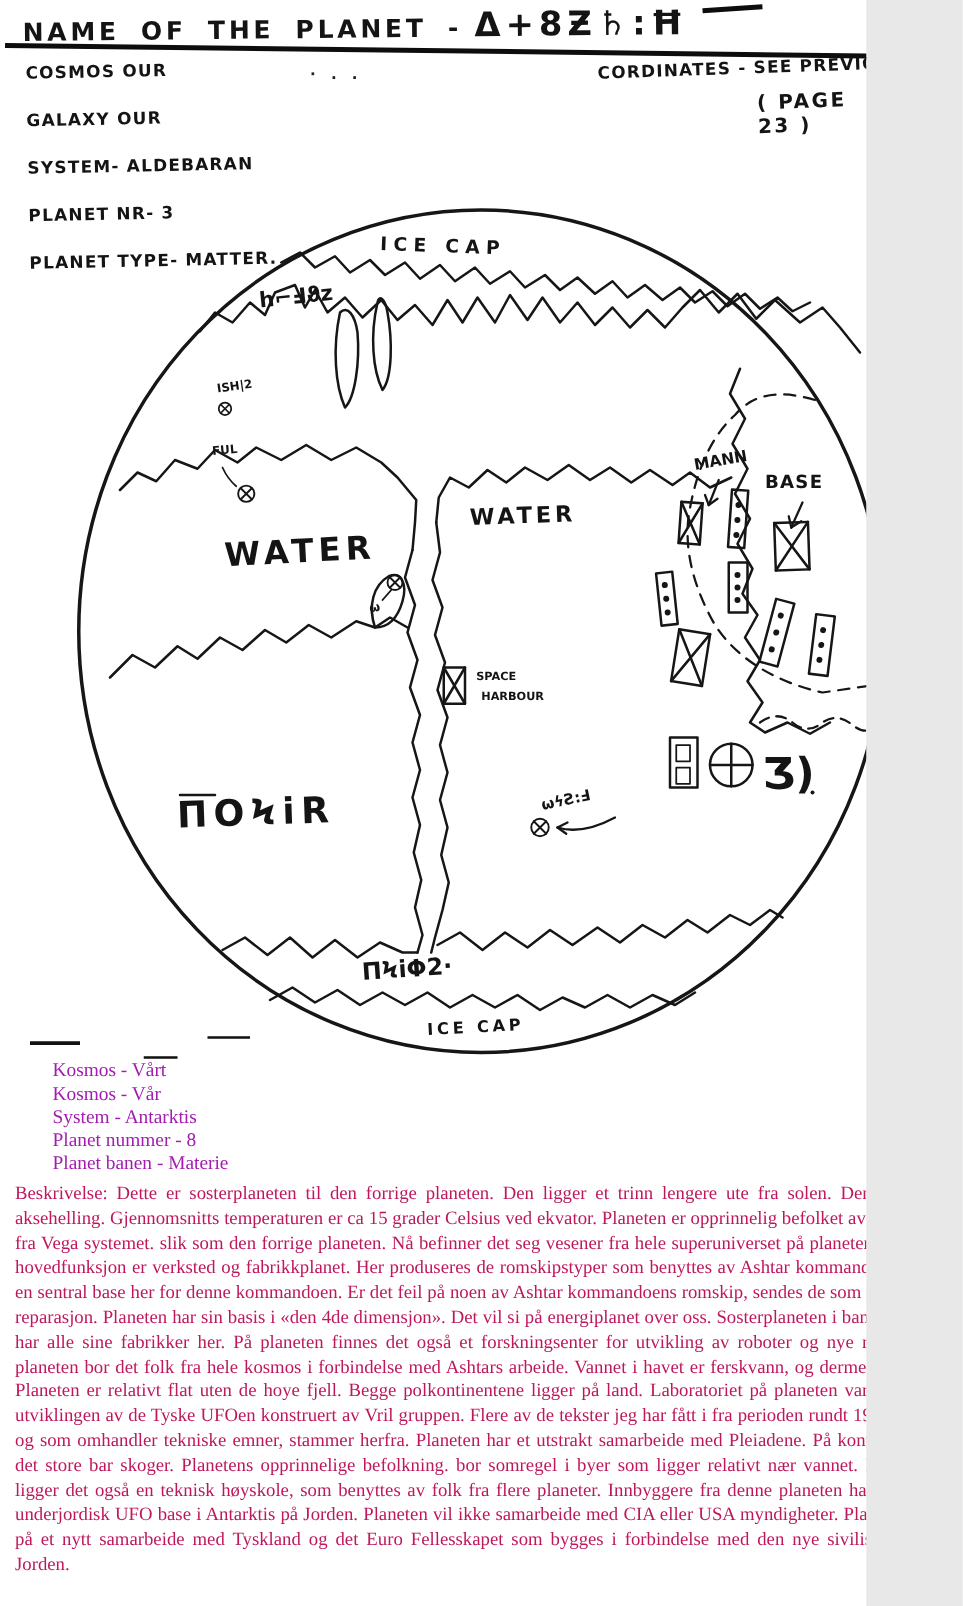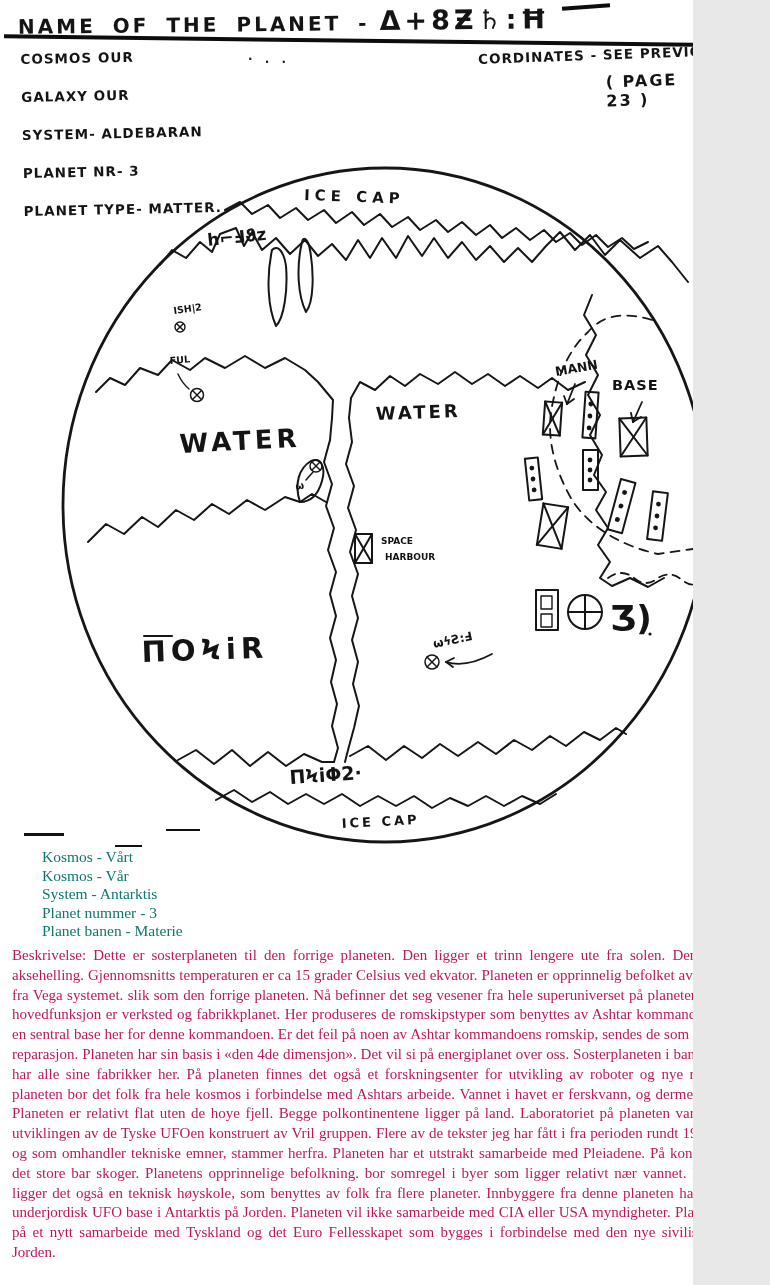--- a/index.html
+++ b/index.html
@@ -11,21 +11,21 @@
   .title .sym{font-size:27px;letter-spacing:4px;margin-left:10px;font-weight:600;}
   .rule{background:#0d0d0d;height:4px;}
   .rule1{top:39px;left:4px;width:764px;transform:rotate(0.7deg);}
   .corner-mark{top:5px;left:562px;width:48px;height:4px;background:#0d0d0d;transform:rotate(-4deg);}
   .info{top:48px;left:22px;font-size:13.5px;line-height:19px;letter-spacing:1px;transform:rotate(-1.2deg);white-space:pre;}
   .dots{top:52px;left:248px;font-size:12px;letter-spacing:4px;color:#222;}
   .coords1{top:46px;left:478px;font-size:13.5px;letter-spacing:1px;transform:rotate(-2deg);white-space:nowrap;}
   .coords2{top:71px;left:606px;font-size:16px;letter-spacing:2px;transform:rotate(-2deg);}
   .mapwrap{top:150px;left:0;width:770px;height:700px;}
   svg text{font-family:"DejaVu Sans",sans-serif;fill:#141414;font-weight:700;}
-  .list{top:848px;left:42px;font-size:15.5px;line-height:18.6px;color:#0f766e;}
+  .list{top:848px;left:42px;font-size:15.5px;line-height:18.6px;color:#a21caf;}
   .overbar{top:845px;left:115px;width:27px;height:2px;background:#111;}
   .stray1{top:833px;left:24px;width:40px;height:3px;background:#111;}
   .stray2{top:829px;left:166px;width:34px;height:2px;background:#111;}
   .stray3{top:1122px;left:750px;width:17px;height:3px;background:#111;}
   .desc{top:946px;left:12px;width:752px;font-size:15px;line-height:19.8px;text-align:justify;color:#be185d;}
 </style>
 </head>
 <body>
 
 <div class="page">
@@ -205,19 +205,19 @@
 
   <div class="abs overbar"></div>
   <div class="abs stray1"></div>
   <div class="abs stray2"></div>
   <div class="abs stray3"></div>
 
   <div class="abs list">
     <div>Kosmos - Vårt</div>
     <div>Kosmos - Vår</div>
     <div>System - Antarktis</div>
-    <div>Planet nummer - 3</div>
+    <div>Planet nummer - 8</div>
     <div>Planet banen - Materie</div>
   </div>
 
   <div class="abs desc">Beskrivelse: Dette er sosterplaneten til den forrige planeten. Den ligger et trinn lengere ute fra solen. Den har ingen aksehelling. Gjennomsnitts temperaturen er ca  15 grader Celsius ved ekvator. Planeten er opprinnelig befolket av innbyggere fra Vega systemet. slik som den forrige planeten.  Nå befinner det seg vesener fra hele superuniverset på planeten. Planetens hovedfunksjon er verksted og fabrikkplanet. Her produseres de romskipstyper som benyttes av Ashtar kommandoen. Det er en sentral base her for denne kommandoen. Er det feil på noen av Ashtar kommandoens romskip, sendes de som regel hit for reparasjon. Planeten har sin basis i «den 4de dimensjon».  Det vil si på energiplanet over oss. Sosterplaneten i banen innenfor har alle sine fabrikker her. På planeten finnes det også et forskningsenter for utvikling av roboter og nye romskip. På planeten bor det folk fra hele kosmos i forbindelse med Ashtars arbeide. Vannet i havet er ferskvann, og dermed drikkbart. Planeten er relativt flat uten de hoye fjell. Begge polkontinentene ligger på land. Laboratoriet på planeten var involvert i utviklingen av de Tyske UFOen konstruert av Vril gruppen. Flere av de tekster jeg har fått i fra perioden rundt 1980 og frem og som omhandler tekniske emner, stammer herfra. Planeten har et utstrakt samarbeide med Pleiadene. På kontinentene er det store bar skoger.  Planetens opprinnelige befolkning. bor somregel i byer som ligger relativt nær vannet. På planeten ligger det også en teknisk høyskole, som benyttes av folk fra flere planeter. Innbyggere fra denne planeten har bygget en underjordisk UFO base i Antarktis på Jorden. Planeten vil ikke samarbeide med CIA eller USA myndigheter. Planeten håper på et nytt samarbeide med Tyskland og det Euro Fellesskapet som bygges i forbindelse med den nye sivilisasjonen på Jorden.</div>
 
 </div>
 
 </body></html>

